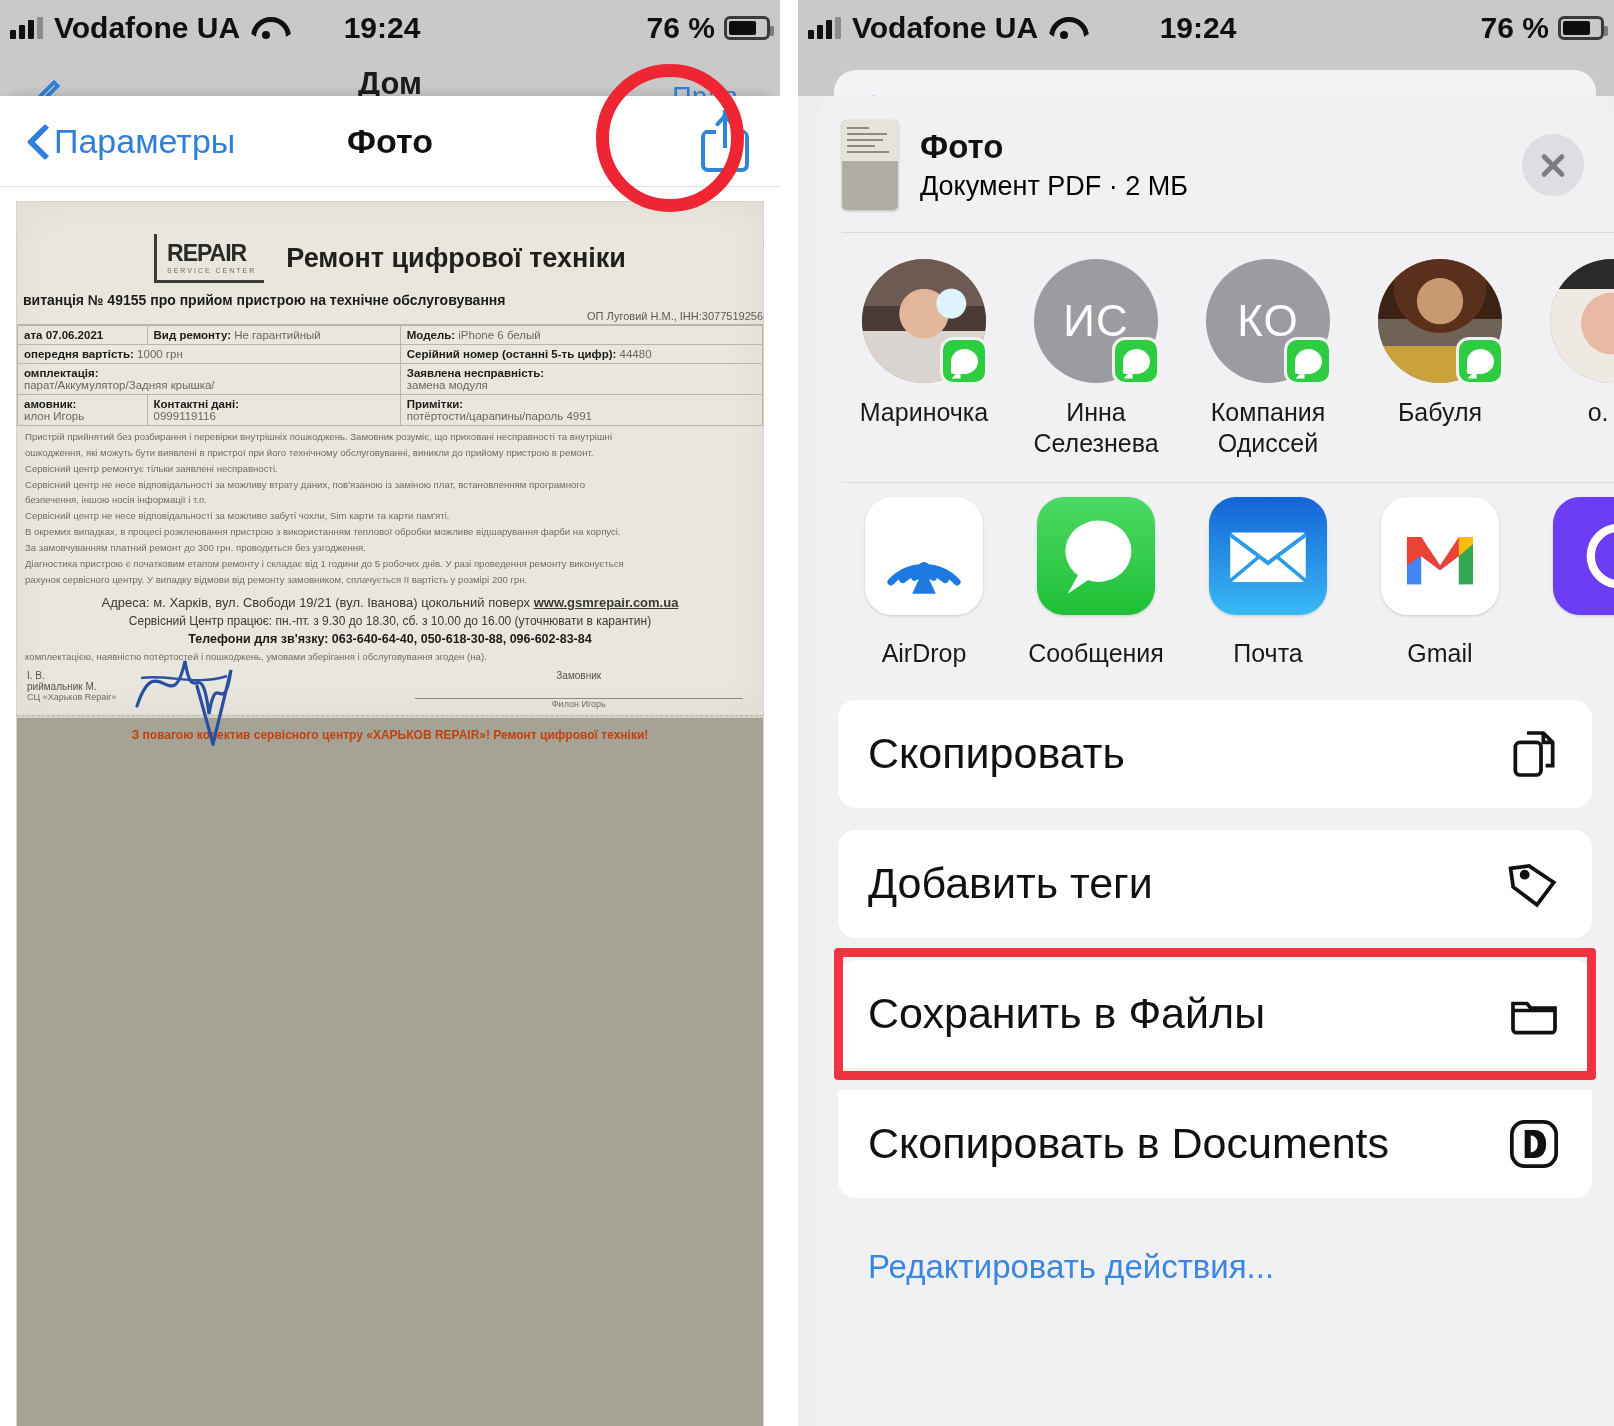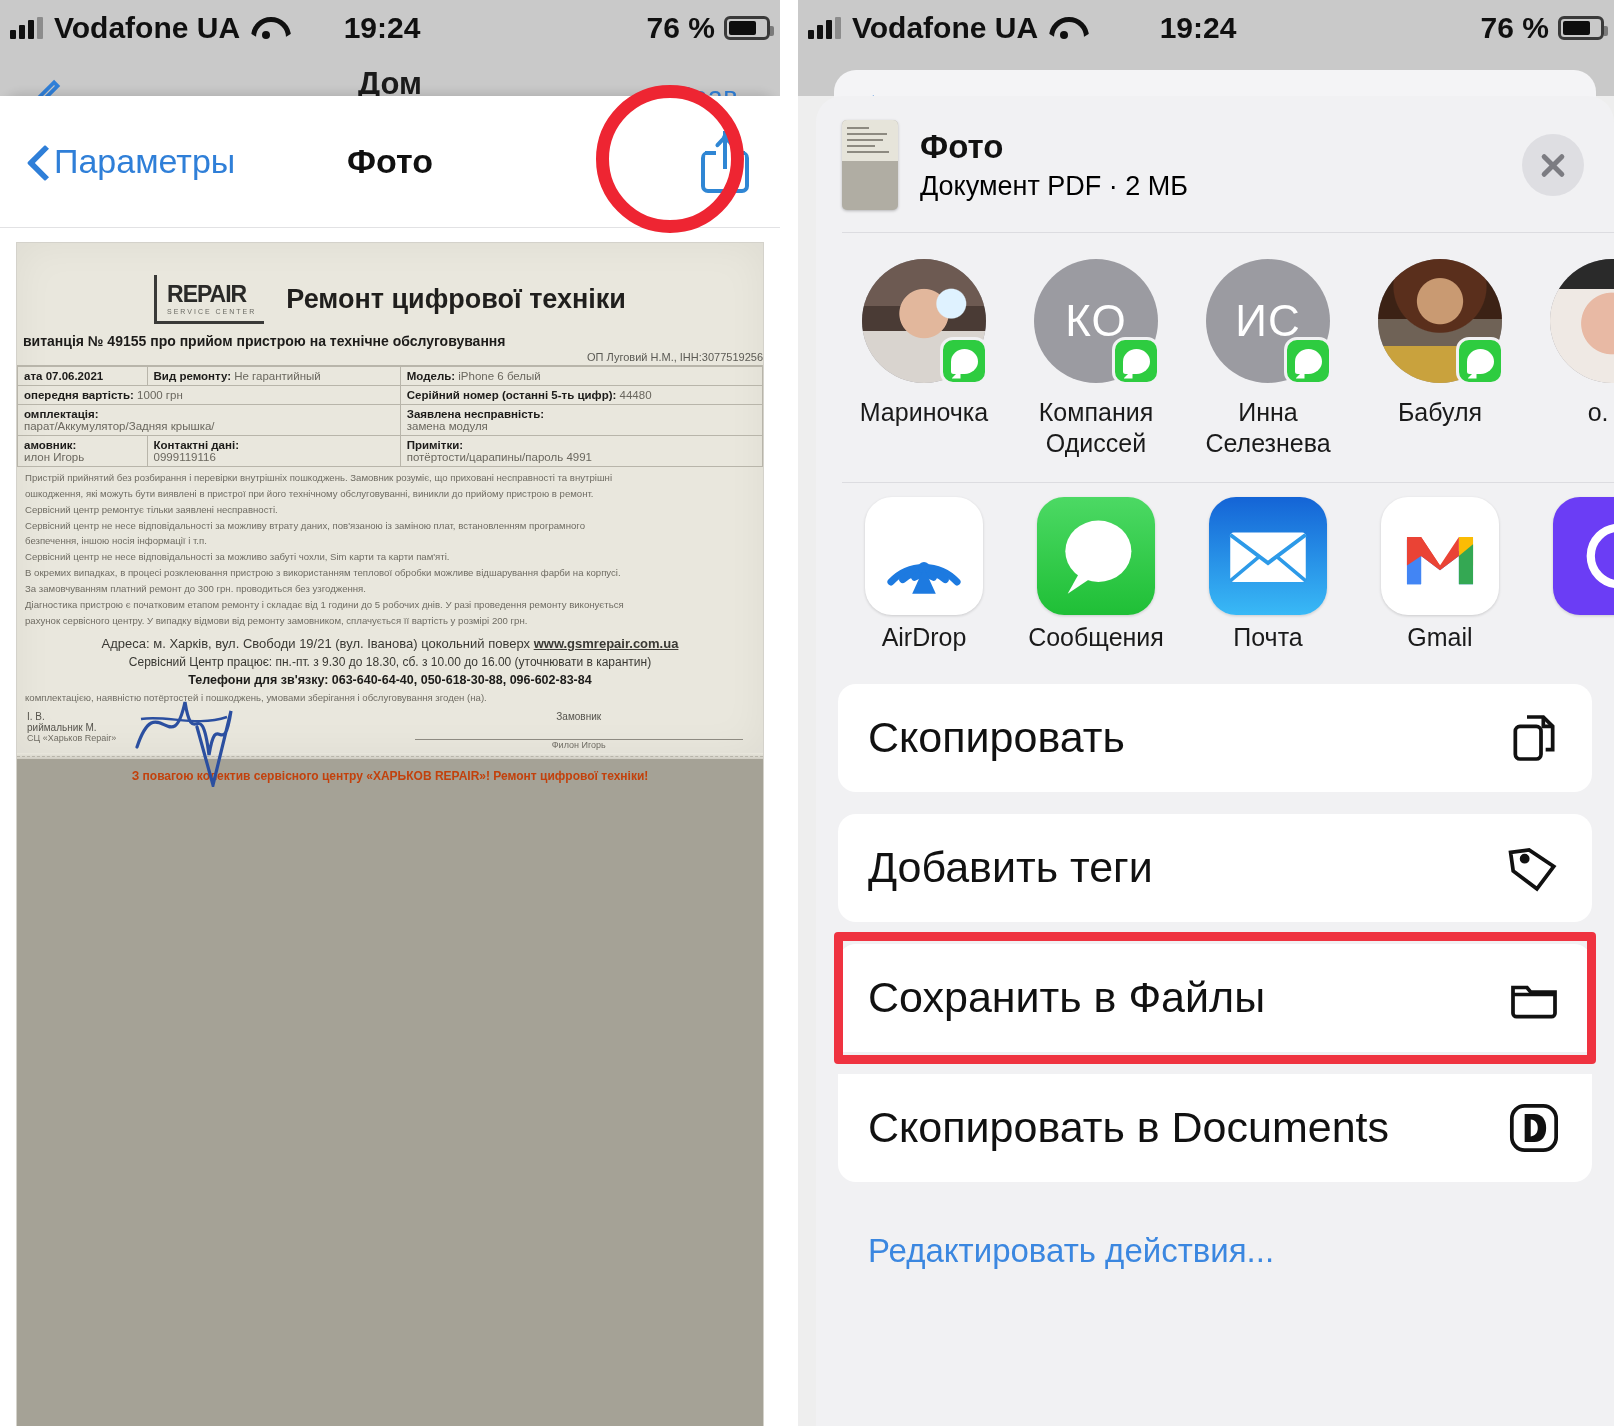--- a/index.html
+++ b/index.html
@@ -73,21 +73,21 @@
   .bg-nav-right { position:absolute; right:42px; top:26px; color:#2f7fd8;
                   font-size:27px; font-weight:500; letter-spacing:.5px; }
 
   
   .sheet-left {
     position:absolute; top:96px; left:0; right:0; bottom:0;
     background:#ffffff; border-radius:22px 22px 0 0;
     box-shadow: 0 -3px 10px rgba(0,0,0,.12);
   }
   .navbar {
-    height:132px; display:flex; align-items:center; position:relative;
+    height:91px; display:flex; align-items:center; position:relative;
     padding: 0 28px; background:#ffffff;
     border-bottom:1px solid #e2e2e4;
   }
   .nav-back { display:flex; align-items:center; gap:8px; color:#2f7fd8;
               font-size:34px; font-weight:400; cursor:pointer; }
   .chev { width:18px; height:32px; position:relative; flex:0 0 auto; }
   .chev::before{
     content:""; position:absolute; left:4px; top:4px;
     width:20px; height:20px; border-left:6px solid #2f7fd8; border-bottom:6px solid #2f7fd8;
     transform: rotate(45deg); border-radius:2px;
@@ -213,21 +213,21 @@
   .badge .bub{ width:27px;height:25px;background:#fff;border-radius:50% 50% 50% 10%;
                position:relative; }
   .badge .bub::after{ content:""; position:absolute; left:1px; bottom:-5px; width:9px;height:9px;
                background:#fff; clip-path: polygon(0 100%, 100% 0, 100% 100%); }
   .cname{ margin-top:14px; font-size:25px; color:#1a1a1a; line-height:1.25; }
 
   .apps{ display:flex; padding:14px 0 20px 22px; overflow:hidden; }
   .app{ width:172px; flex:0 0 auto; text-align:center; cursor:pointer; }
   .appicon{ width:118px;height:118px;border-radius:27px; margin:0 auto; position:relative;
             box-shadow:0 1px 3px rgba(0,0,0,.16); overflow:hidden;}
-  .aname{ margin-top:8px; font-size:25px; color:#1a1a1a; }
+  .aname{ margin-top:24px; font-size:25px; color:#1a1a1a; }
 
   .rows{ margin:12px 22px 0 22px; }
   .group{ background:#fff; border-radius:18px; overflow:hidden; margin-bottom:22px; }
   .row{ display:flex; align-items:center; justify-content:space-between;
         padding:0 30px; height:108px; cursor:pointer; }
   .row-label{ font-size:43px; color:#111; }
   .row-icon{ width:56px;height:56px; position:relative; flex:0 0 auto;}
   .highlight-wrap{ position:relative; margin-bottom:22px; }
   .highlight-box{
     position:absolute; inset:-12px -4px; border:9px solid #ef3340; border-radius:4px;
@@ -437,36 +437,36 @@
                    #7d6e63;"></div>
             <span class="badge">
                 <span class="bub"></span>
               </span>
           </div>
           <div class="cname">Мариночка</div>
         </div>
 
         <div class="contact">
           <div class="avatar">
+            <span>ИС</span>
+            <span class="badge">
+                <span class="bub"></span>
+              </span>
+          </div>
+          <div class="cname">Инна Селезнева</div>
+        </div>
+
+        <div class="contact">
+          <div class="avatar">
             <span>КО</span>
             <span class="badge">
                 <span class="bub"></span>
               </span>
           </div>
           <div class="cname">Компания Одиссей</div>
-        </div>
-
-        <div class="contact">
-          <div class="avatar">
-            <span>ИС</span>
-            <span class="badge">
-                <span class="bub"></span>
-              </span>
-          </div>
-          <div class="cname">Инна Селезнева</div>
         </div>
 
         <div class="contact">
           <div class="avatar">
             <div class="photo" style="background:
                    radial-gradient(circle at 50% 34%, #c99a72 0 22%, transparent 23%),
                    radial-gradient(circle at 50% 22%, #5a2f1c 0 40%, transparent 41%),
                    linear-gradient(#3c2215 0 48%, #6f6256 48% 70%, #c9a23d 70% 100%),
                    #4b2a18;"></div>
             <span class="badge">

